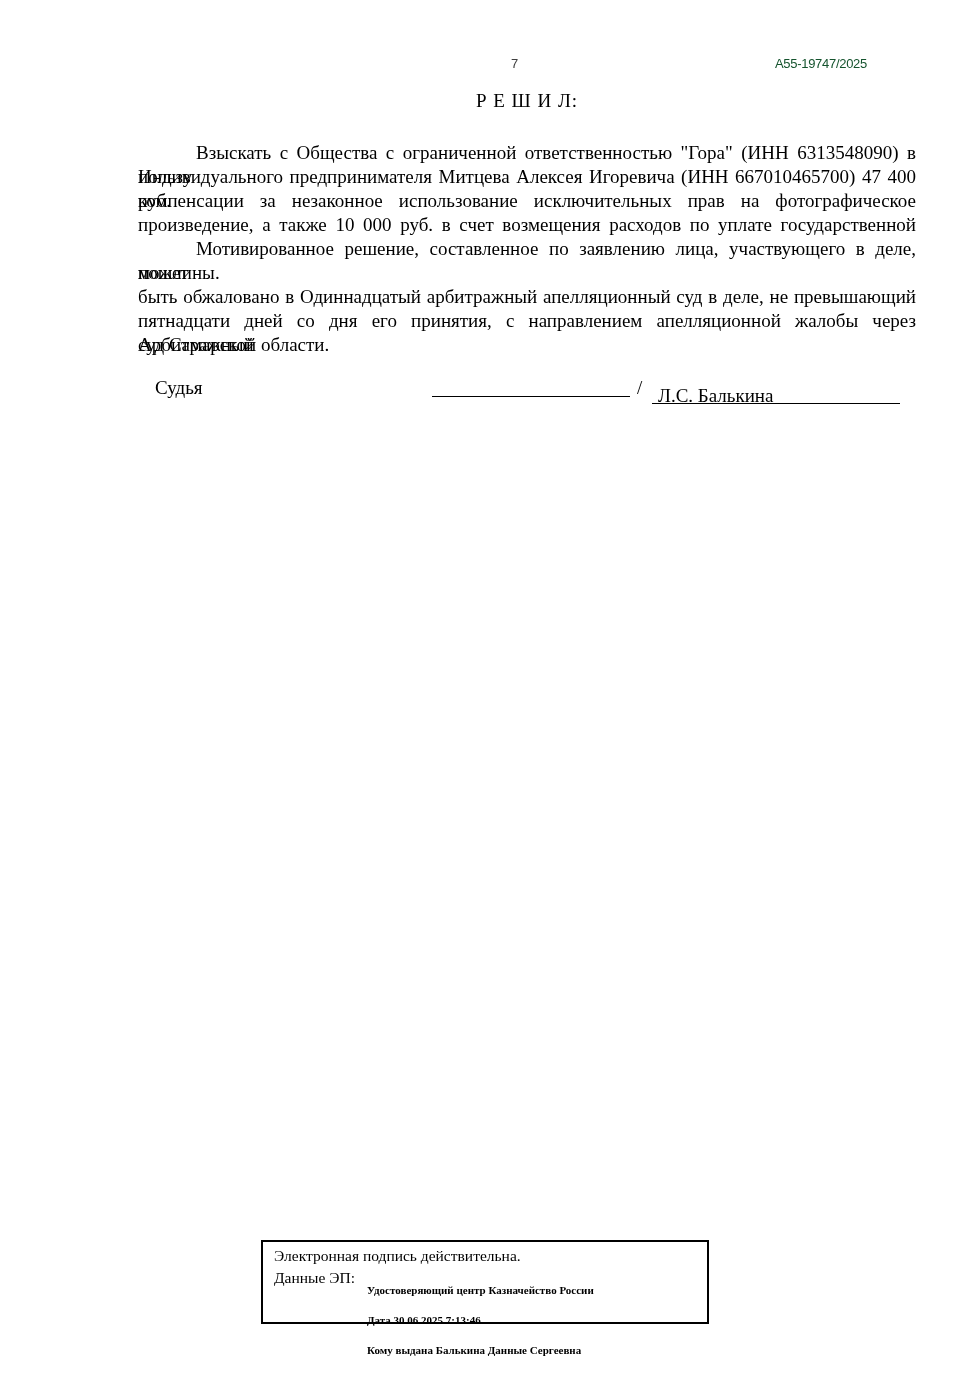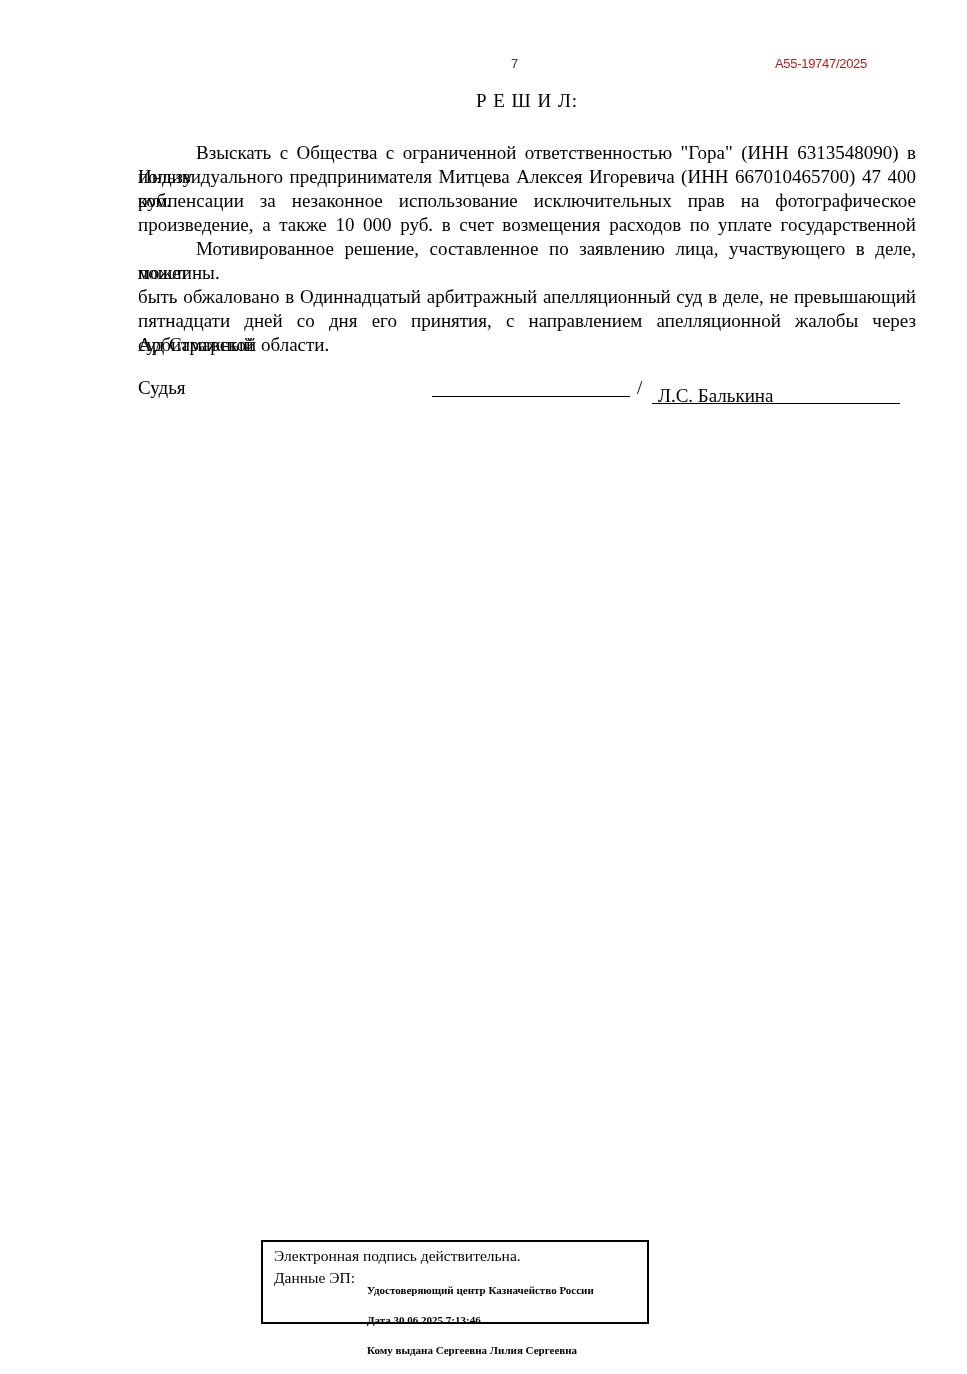--- a/index.html
+++ b/index.html
@@ -27,21 +27,21 @@
     letter-spacing: -0.2px;
     color: #3f3f3f;
   }
   .case-number {
     position: absolute;
     left: 775px;
     top: 56px;
     font-family: "Liberation Sans", sans-serif;
     font-size: 13px;
     letter-spacing: -0.3px;
-    color: #b91c1c;
+    color: #14532d;
   }
 
   
   .heading {
     position: absolute;
     left: 138px;
     top: 90px;
     width: 778px;
     text-align: center;
     font-size: 19px;
@@ -68,21 +68,21 @@
 
   
   .sig-row {
     position: absolute;
     left: 138px;
     top: 377px;
     width: 778px;
     height: 22px;
     font-size: 19px;
   }
-  .sig-label { position: absolute; left: 0; top: 0; }
+  .sig-label { position: absolute; left: 17px; top: 0; }
   .sig-blank {
     position: absolute;
     left: 294px;
     top: 0;
     width: 198px;
     height: 19px;
     border-bottom: 1.5px solid #000;
   }
   .sig-slash { position: absolute; left: 499px; top: 0; }
   .sig-name {
@@ -95,21 +95,21 @@
     padding-left: 6px;
     box-sizing: border-box;
     white-space: nowrap;
   }
 
   
   .stamp {
     position: absolute;
     left: 261px;
     top: 1240px;
-    width: 388px;
+    width: 448px;
     height: 84px;
     border: 2px solid #000;
     box-sizing: border-box;
     padding: 4px 6px 0 11px;
     background: #ffffff;
   }
   .stamp-line1 {
     font-size: 15.5px;
     line-height: 20px;
     white-space: nowrap;
@@ -161,18 +161,18 @@
     <span class="sig-name">Л.С. Балькина</span>
   </div>
 
   <div class="stamp">
     <div class="stamp-line1">Электронная подпись действительна.</div>
     <div class="stamp-row">
       <div class="stamp-label">Данные ЭП:</div>
       <div class="stamp-values">
         <div>Удостоверяющий центр Казначейство России</div>
         <div>Дата 30.06.2025 7:13:46</div>
-        <div>Кому выдана Сергеевна Лилия Сергеевна</div>
+        <div>Кому выдана Балькина Данные Сергеевна</div>
       </div>
     </div>
   </div>
 
 </div>
 
 </body></html>

